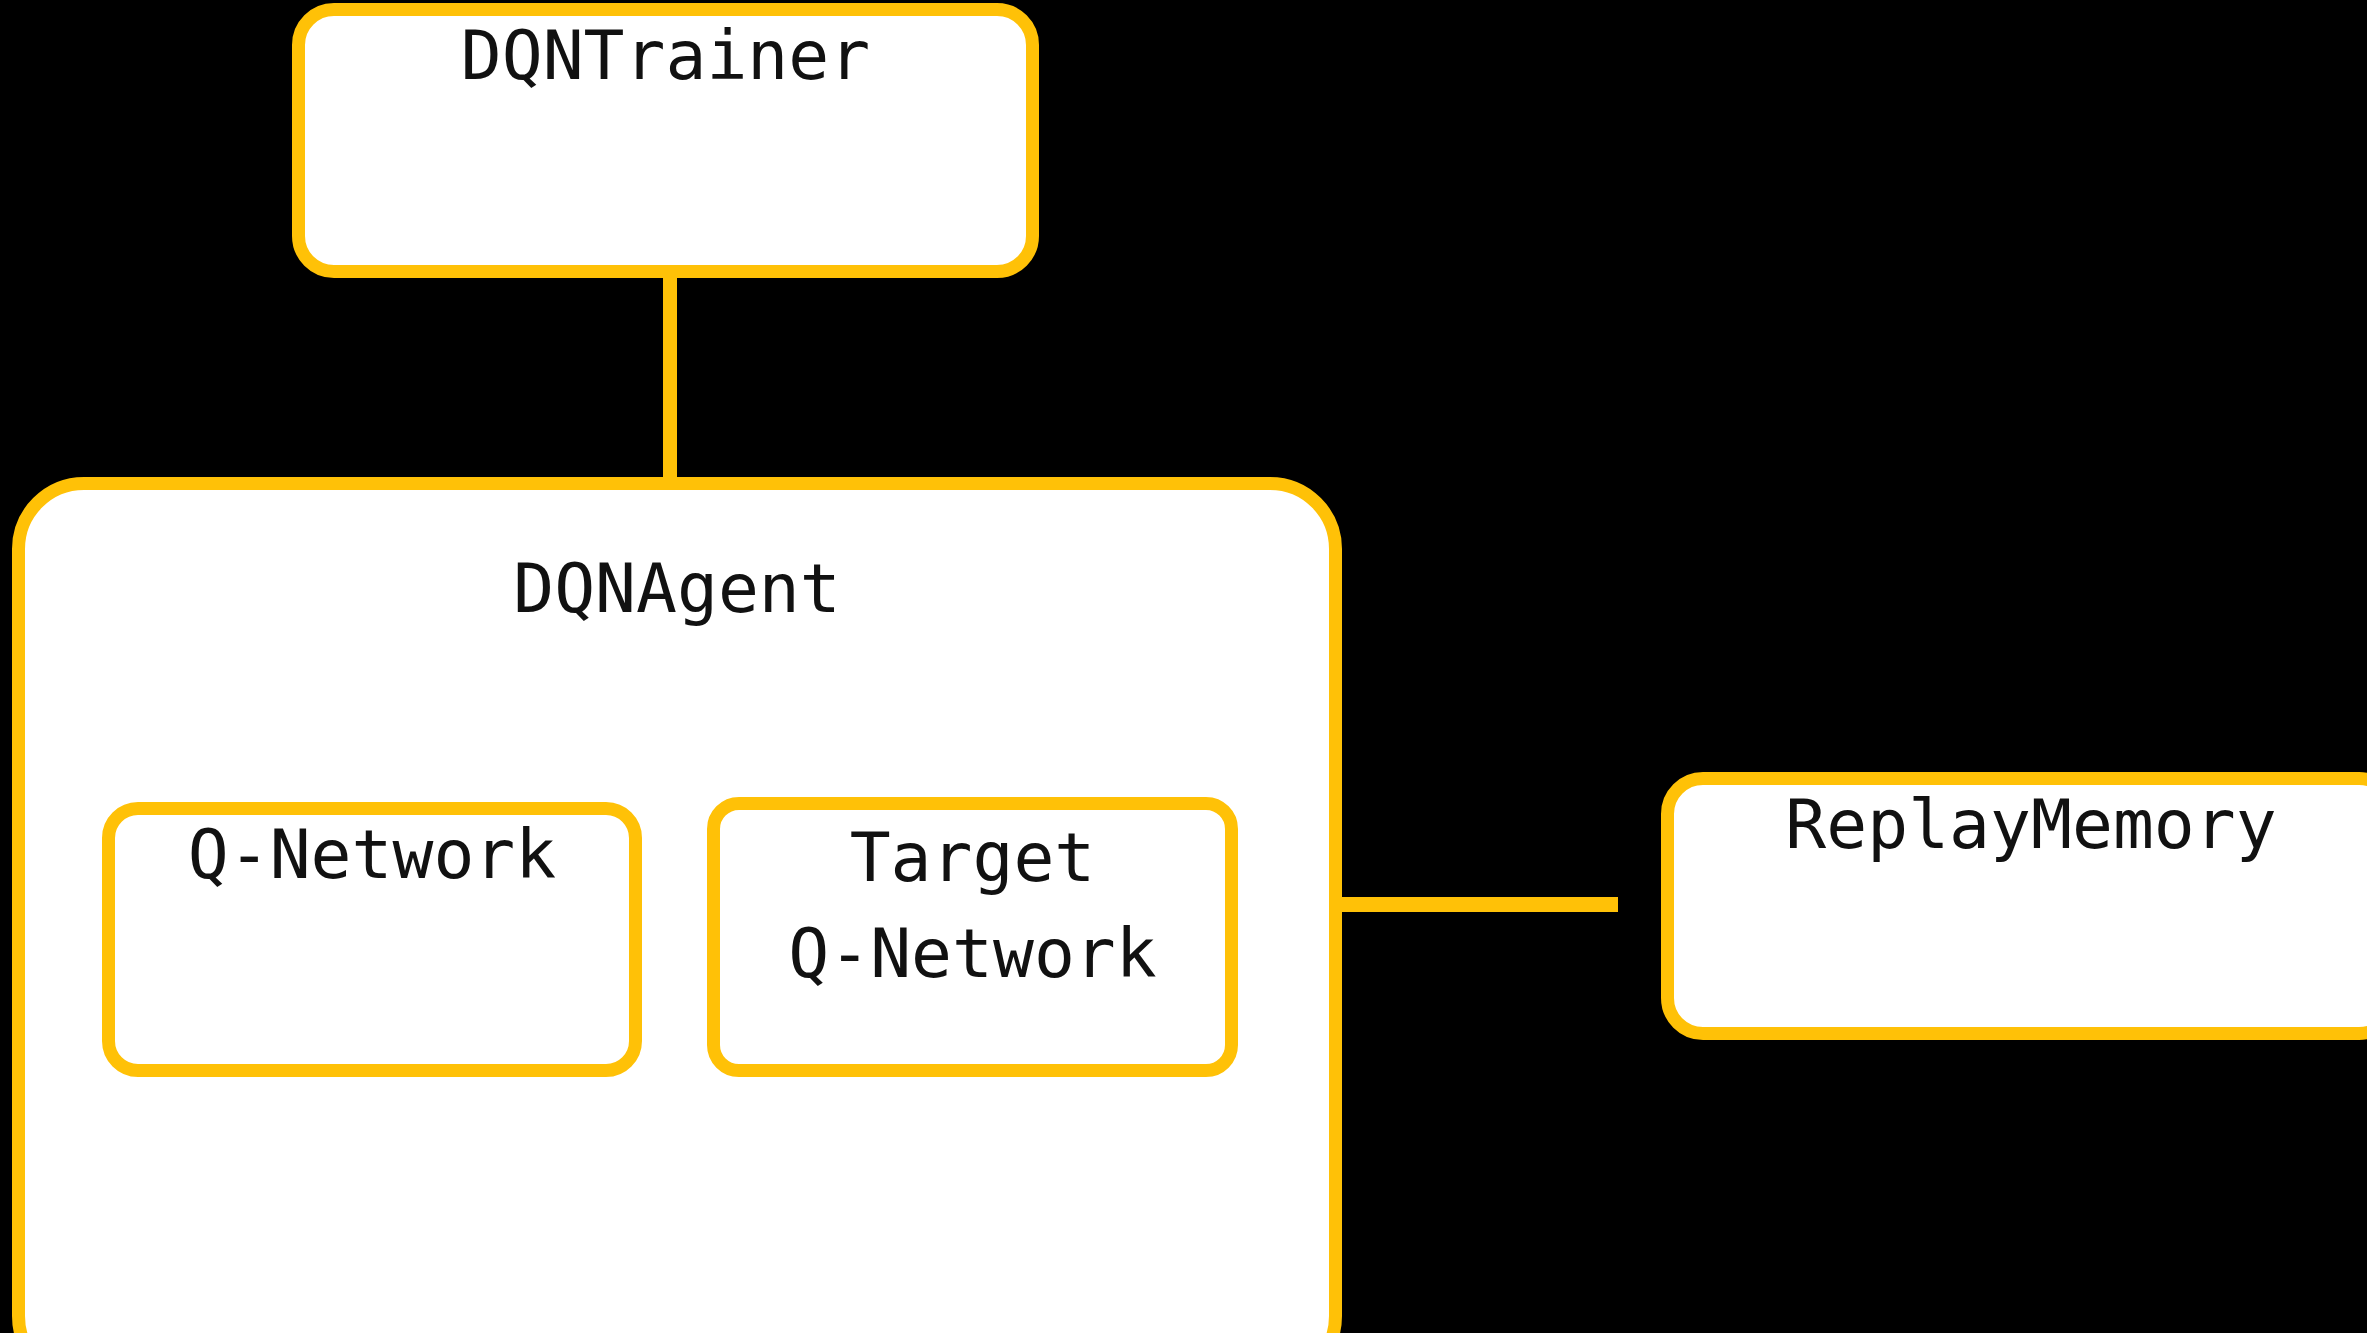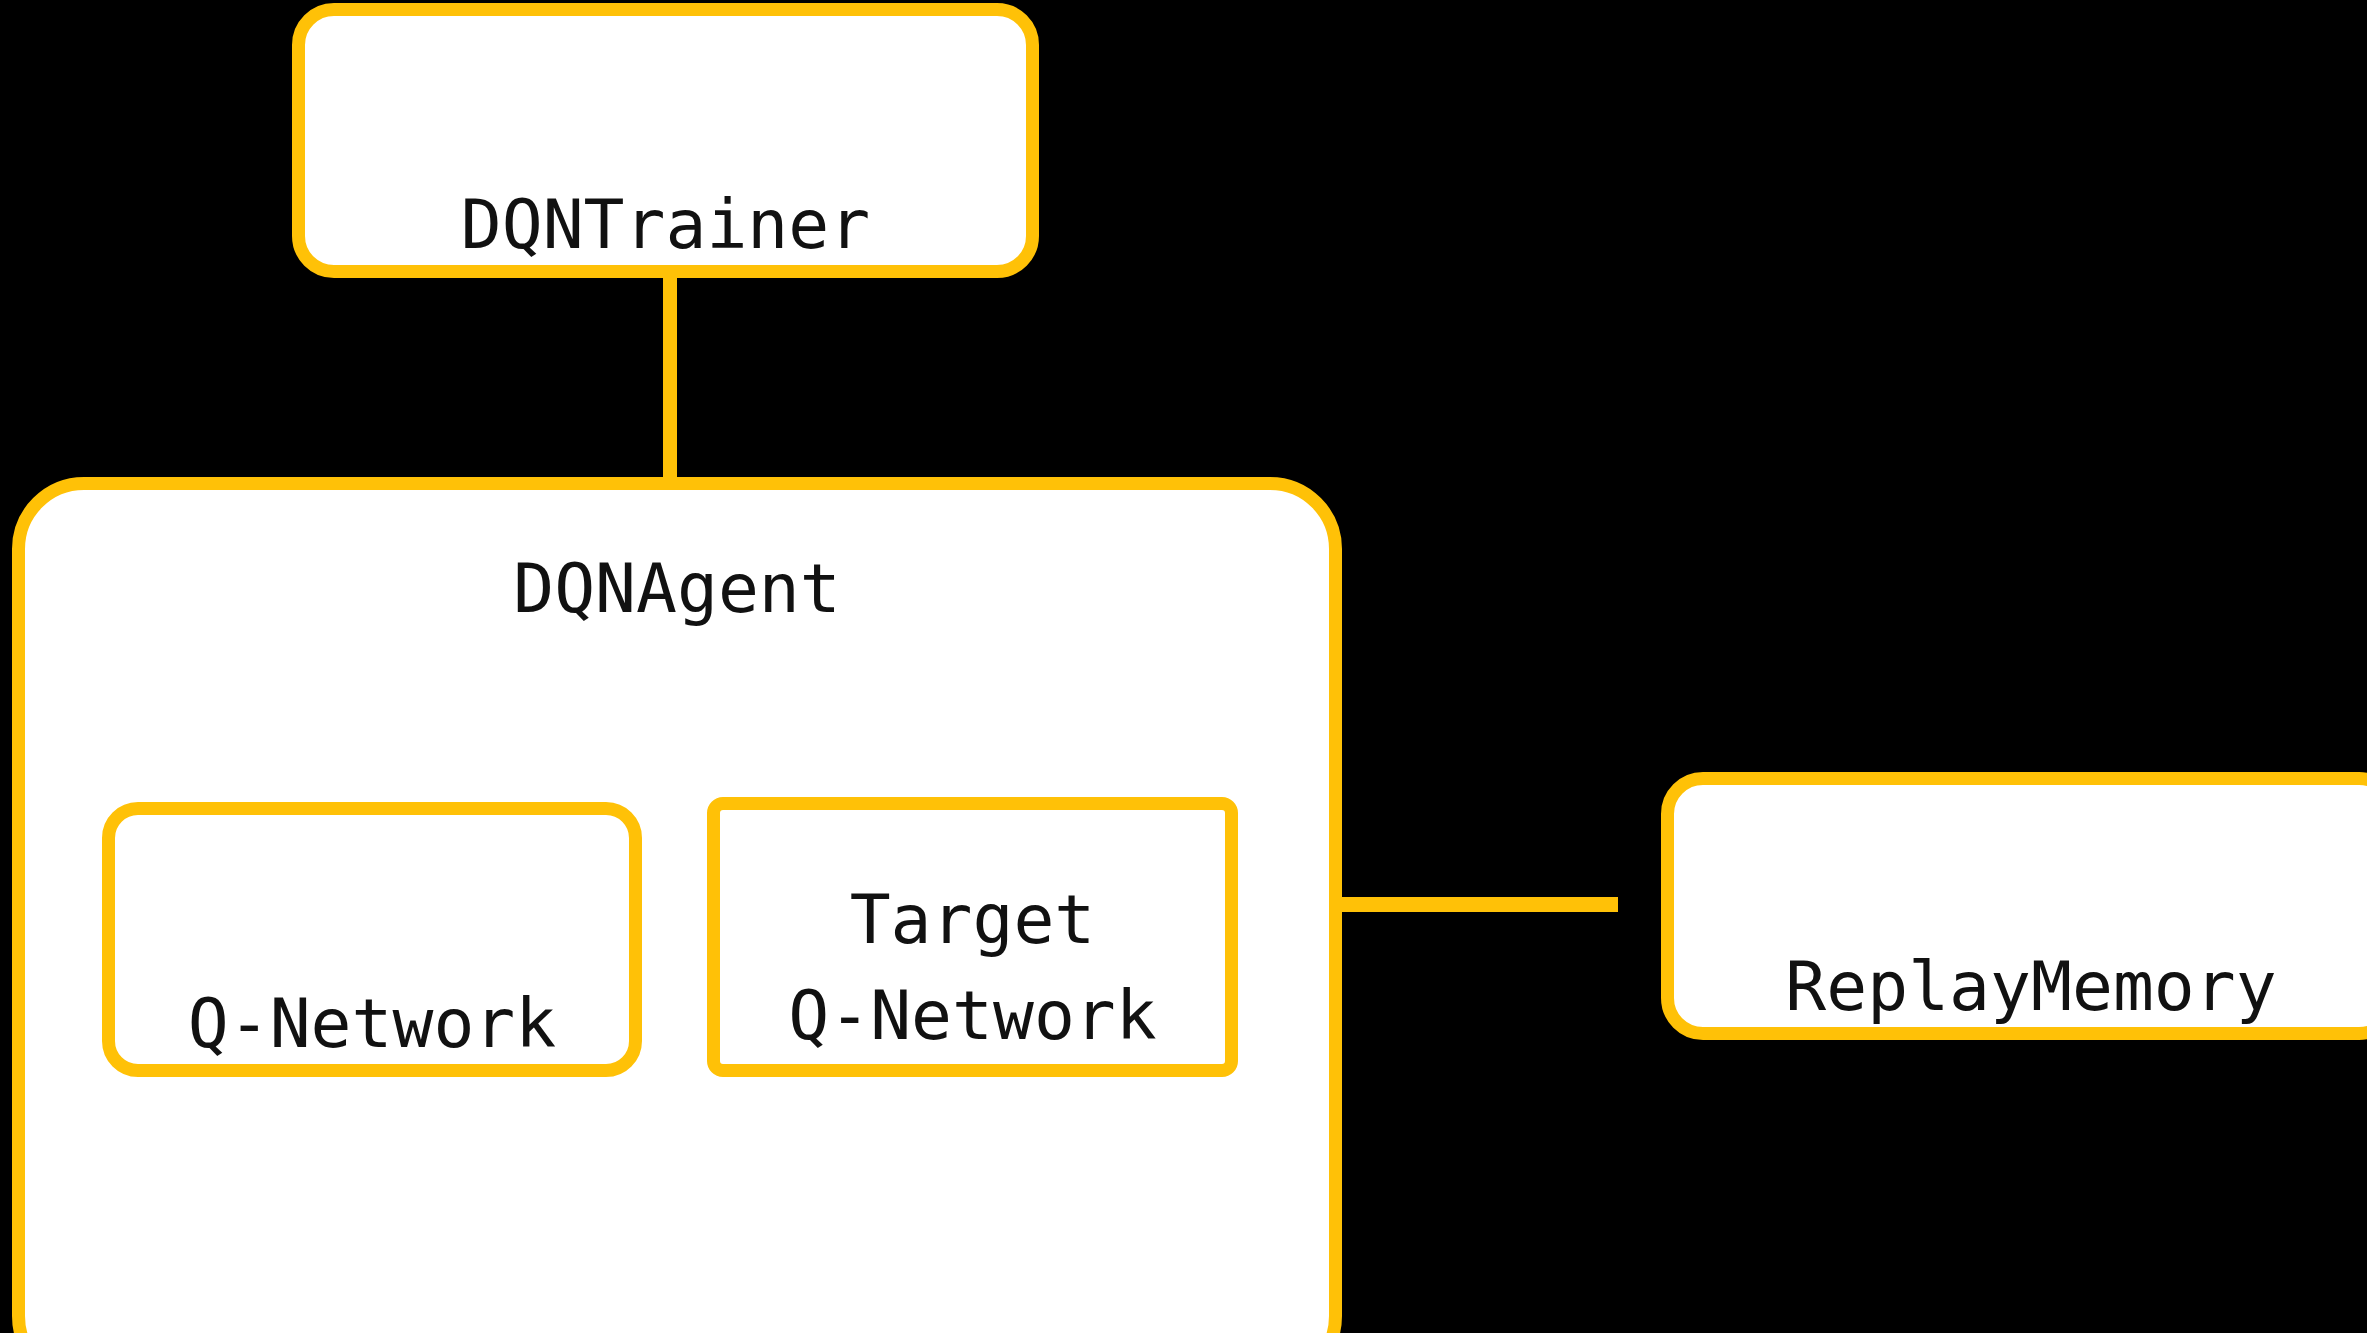--- a/index.html
+++ b/index.html
@@ -17,21 +17,21 @@
     background: var(--bg);
     overflow: hidden;
     font-family: "DejaVu Sans Mono", "Liberation Mono", monospace;
     color: var(--text);
   }
   .node {
     position: absolute;
     background: var(--node-fill);
     border: 13px solid var(--accent);
     display: flex;
-    align-items: flex-end;
+    align-items: flex-start;
     justify-content: center;
     font-size: 68px;
     line-height: 1.18;
     color: var(--text);
     white-space: pre-line;
     text-align: center;
   }
   .edge {
     position: absolute;
     background: var(--accent);
@@ -63,21 +63,21 @@
   }
   
   #node-qnetwork {
     left: 77px; top: 312px;
     width: 540px; height: 275px;
     border-radius: 36px;
   }
   #node-target-qnetwork {
     left: 682px; top: 307px;
     width: 531px; height: 280px;
-    border-radius: 16px;
+    border-radius: 32px;
     line-height: 96px;
   }
   
   #edge-agent-replay {
     left: 1342px; top: 897px;
     width: 276px; height: 15px;
   }
   
   #node-replay {
     left: 1617px; top: 772px;

